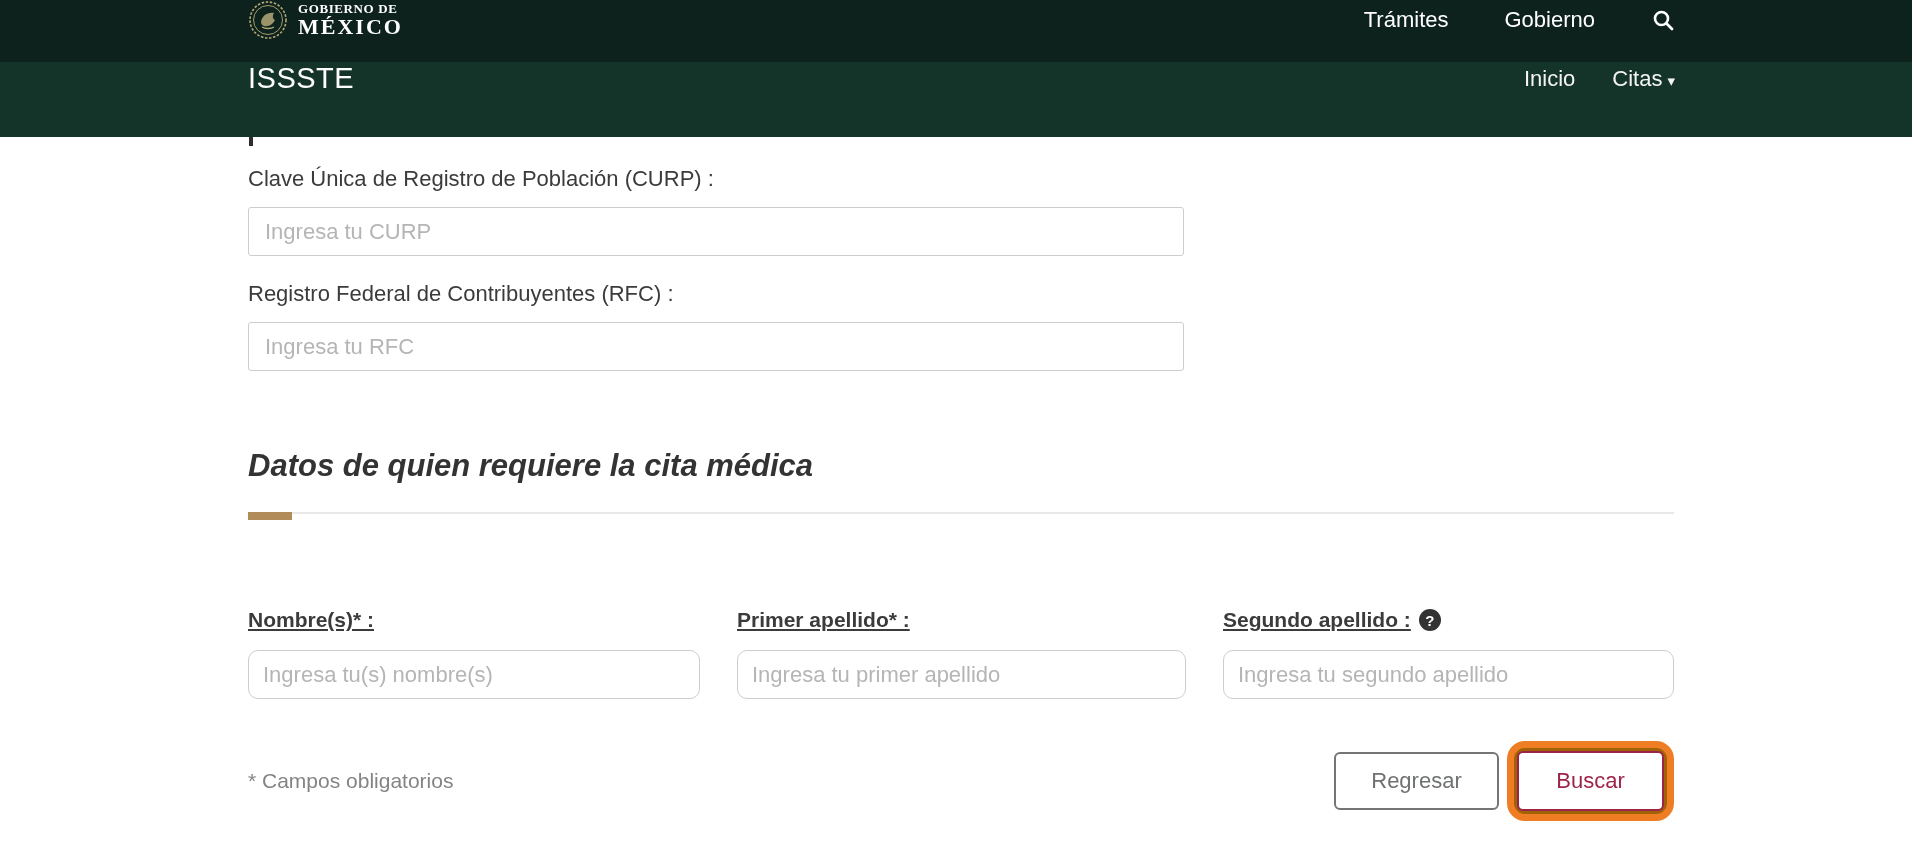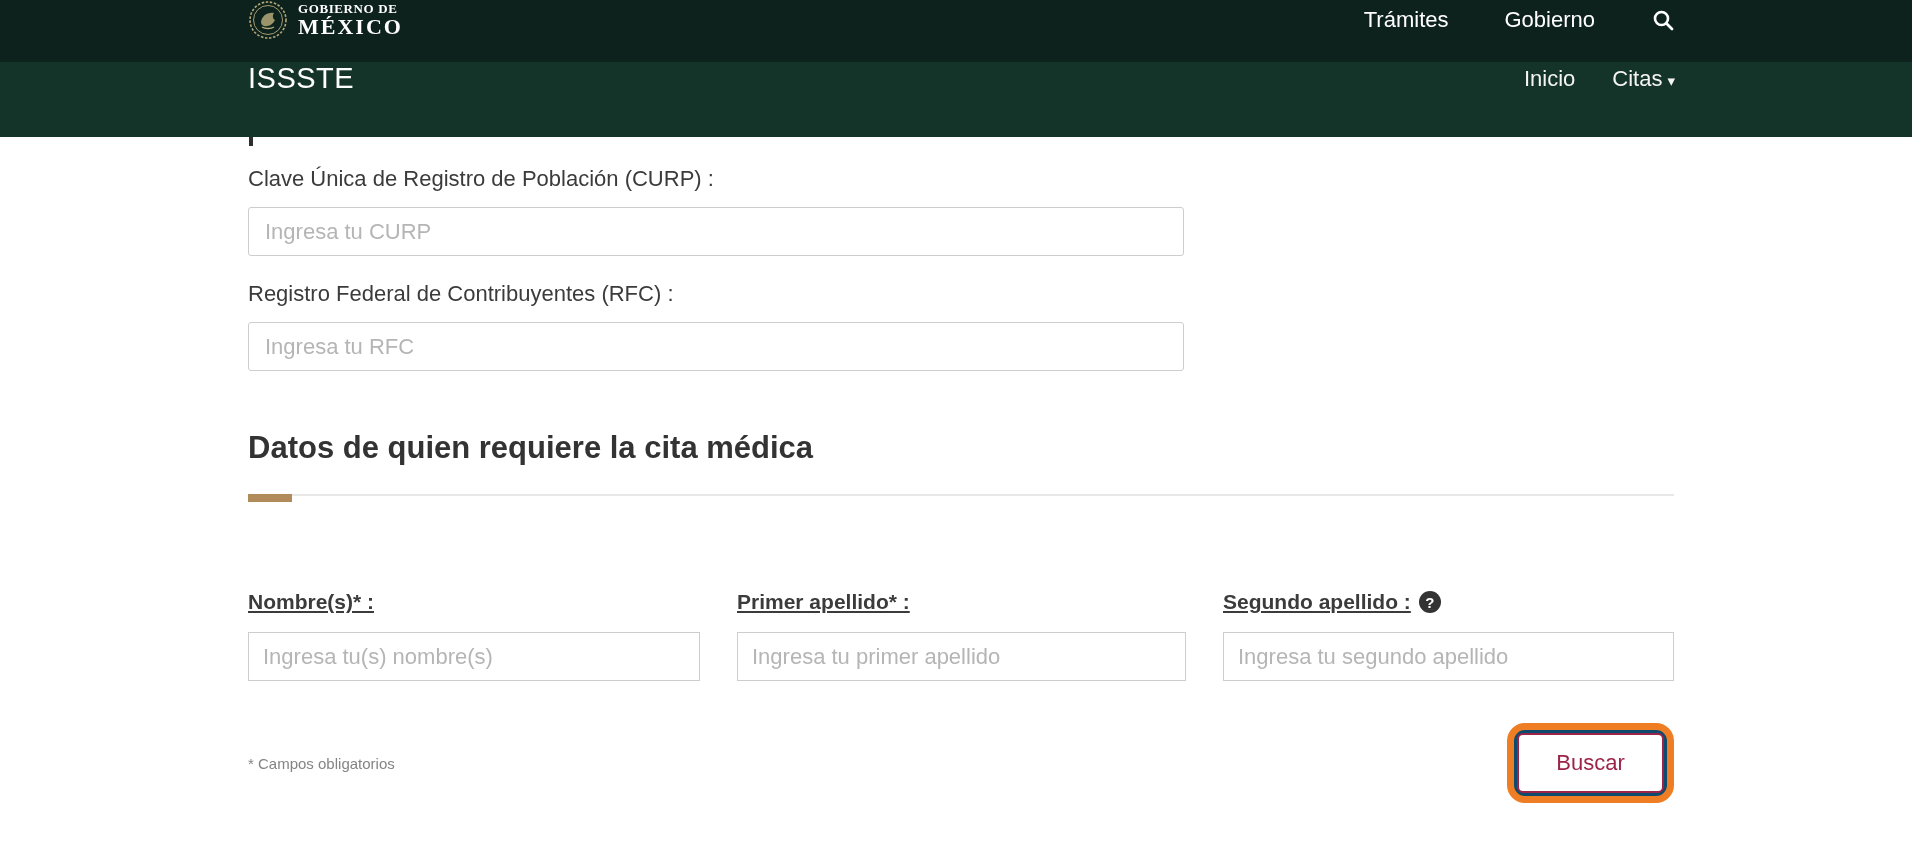--- a/index.html
+++ b/index.html
@@ -30,43 +30,43 @@
   .main { margin-left:248px; width:1426px; position:relative; padding-top:29px; }
   .artifact { position:absolute; left:1px; top:0px; width:4px; height:9px; background:#2e2e2e; }
 
   .form-group { margin-bottom:25px; }
   .field-label { display:block; font-size:22px; font-weight:500; color:#3b3b3b; margin-bottom:15px; }
   .text-input { width:936px; height:49px; border:1px solid #cdcdcd; border-radius:3px;
                 padding:0 16px; font-size:22px; color:#555; outline:none;
                 font-family:"Liberation Sans", sans-serif; }
   .text-input::placeholder { color:#b5b5b5; }
 
-  .section-title { margin-top:59px; font-size:31px; font-weight:700; color:#333333; }
+  .section-title { margin-top:77px; font-size:31px; font-weight:700; color:#333333;font-style:italic; }
   .divider { margin-top:28px; position:relative; height:8px; }
   .divider-line { position:absolute; top:0; left:0; width:100%; height:2px; background:#e8e8e8; }
   .divider-accent { position:absolute; top:0; left:0; width:44px; height:8px; background:#b18c5a; }
 
   .fields-row { margin-top:88px; display:grid; grid-template-columns:452px 449px 451px; column-gap:37px; }
   .col-label { display:flex; align-items:center; gap:8px; font-size:21px; font-weight:600;
                color:#3b3b3b; margin-bottom:18px;text-decoration:underline; }
-  .col-input { width:100%; height:49px; border:1px solid #cdcdcd; border-radius:0;
+  .col-input { width:100%; height:49px; border:1px solid #cdcdcd; border-radius:10px;
                padding:0 14px; font-size:22px; color:#555; outline:none;
                font-family:"Liberation Sans", sans-serif; }
   .col-input::placeholder { color:#b5b5b5; }
   .help-icon { width:22px; height:22px; border-radius:50%; background:#333333; color:#ffffff;
                font-size:15px; font-weight:700; display:inline-flex; align-items:center;
                justify-content:center; cursor:pointer; flex:0 0 22px; }
 
   .bottom-row { margin-top:42px; display:flex; align-items:center; justify-content:space-between; }
-  .required-note { font-size:15px; color:#848484; }
+  .required-note { font-size:21px; color:#848484; }
   .buttons { display:flex; align-items:center; gap:8px; }
   .btn { font-family:"Liberation Sans", sans-serif; font-size:22px; background:#ffffff;
          border-radius:6px; cursor:pointer; }
   .btn-back { width:165px; height:58px; border:2px solid #757575; color:#6f7271; }
-  .highlight-ring { border:7px solid #ee7d23; border-radius:18px; padding:3px; background:#0c4a6e; }
+  .highlight-ring { border:7px solid #ee7d23; border-radius:18px; padding:3px; background:#a16207; }
   .btn-search { width:147px; height:60px; border:2px solid #9d2449; color:#9d2449; font-weight:500; }
 </style>
 </head>
 <body>
 
 <header class="topbar">
   <div class="bar-inner">
     <div class="brand">
       <svg class="seal" viewBox="0 0 40 40">
         <circle cx="20" cy="20" r="18" fill="none" stroke="#b5a878" stroke-width="1.6" stroke-dasharray="2.5 1.6"></circle>
@@ -142,18 +142,19 @@
         <span>Segundo apellido :</span>
         <span class="help-icon">?</span>
       </label>
       <input class="col-input" type="text" placeholder="Ingresa tu segundo apellido" style="">
     </div>
   </div>
 
   <div class="bottom-row">
     <div class="required-note">* Campos obligatorios</div>
     <div class="buttons">
+      <button class="btn btn-back">Regresar</button>
       <span class="highlight-ring">
         <button class="btn btn-search">Buscar</button>
       </span>
     </div>
   </div>
 </main>
 
 </body></html>

